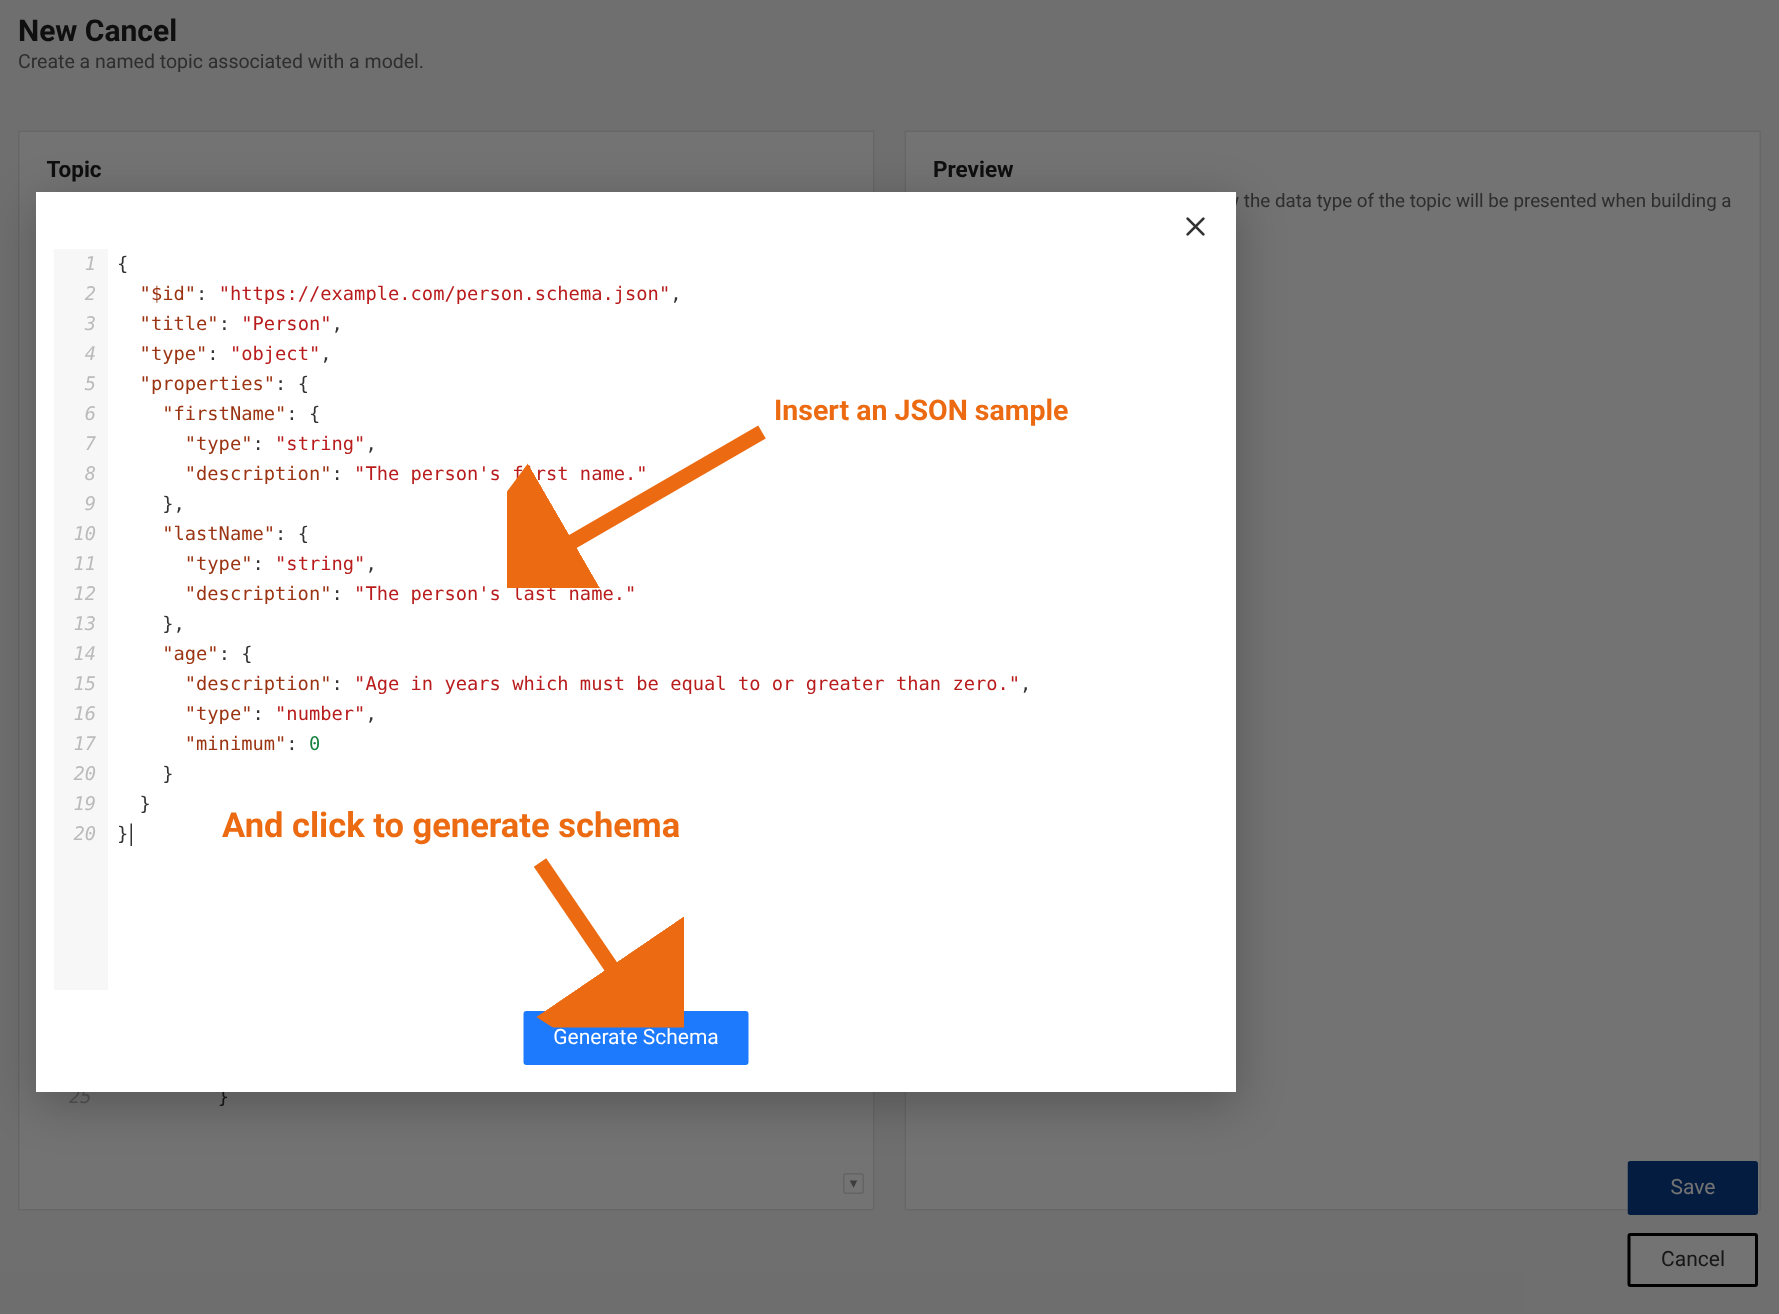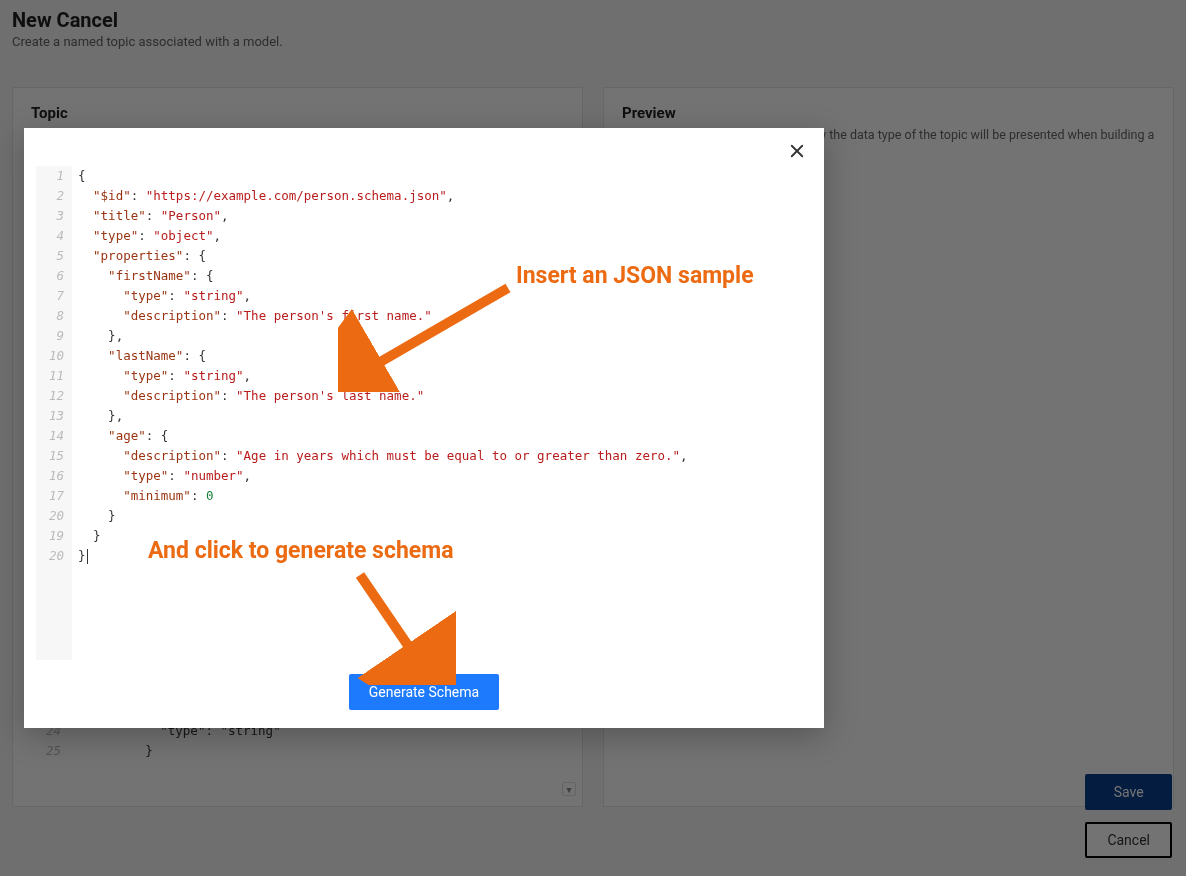--- a/index.html
+++ b/index.html
@@ -153,21 +153,21 @@
   }
   .btn-blue { background:#1d7afc; color:#fff; border:none;text-align:right; }
 
   
   .annot {
     position:absolute;
     z-index:20;
     color:#ec6b12;
     font-weight:700;
   }
-  .annot-1 { left:516px; top:262px; font-size:23px; }
+  .annot-1 { left:516px; top:262px; font-size:19px; }
   .annot-2 { left:148px; top:537px; font-size:23px; }
 
   .arrow {
     position:absolute;
     z-index:19;
   }
   .arrow svg { display:block; }
 </style>
 </head>
 <body>
@@ -177,21 +177,20 @@
   <div class="page-subtitle">Create a named topic associated with a model.</div>
 
   <div class="panels">
     <div class="panel">
       <div class="panel-title">Topic</div>
       <div class="panel-desc">The name of your new topic.</div>
 
       <div class="bg-editor">
 
       <div class="row"><span class="ln">23</span><span>        "description": {</span></div>
-          <div class="row"><span class="ln">24</span><span>          "type": "string"</span></div>
           <div class="row"><span class="ln">25</span><span>        }</span></div>
         </div>
       <div class="bg-scroll">▾</div>
     </div>
 
     <div class="panel">
       <div class="panel-title">Preview</div>
       <div class="panel-desc">The object type helps determine how the data type of the topic will be presented when building a subscriber.</div>
     </div>
   </div>

